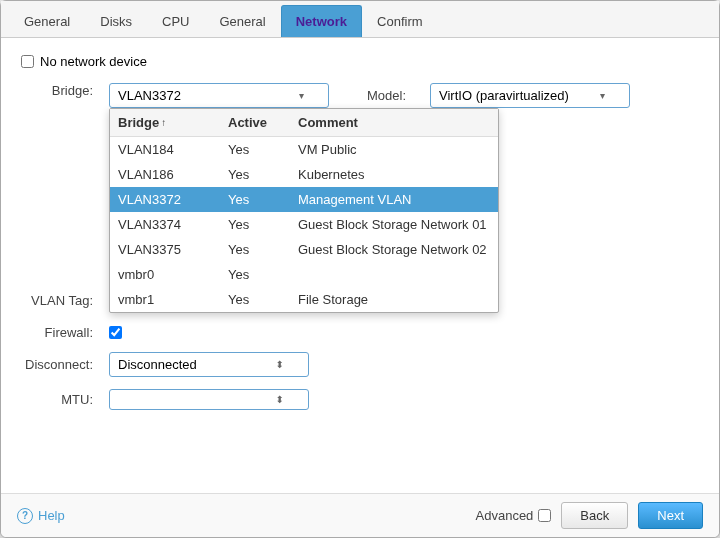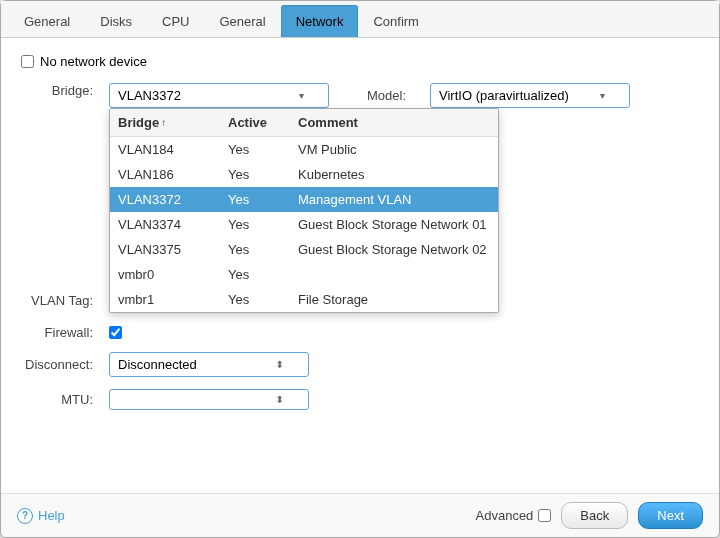--- a/index.html
+++ b/index.html
@@ -61,22 +61,23 @@
       cursor: pointer;
       border: 1px solid transparent;
       border-bottom: none;
       margin-top: 4px;
       border-radius: 3px 3px 0 0;
       font-size: 13px;
       color: #444;
     }
     .tab.active {
       background: #4a9fd4;
-      color: #000000;
+      color: #4c1d95;
       border-color: #3a8fc4;
+      font-weight: bold;
     }
     .content {
       flex: 1;
       padding: 16px 20px;
       position: relative;
       overflow: visible;
     }
     .checkbox-row {
       margin-bottom: 14px;
       display: flex;
@@ -201,21 +202,21 @@
     }
     .advanced-label {
       display: flex;
       align-items: center;
       gap: 5px;
       color: #444;
       font-size: 13px;
     }
     .btn {
       padding: 5px 18px;
-      border-radius: 10px;
+      border-radius: 3px;
       font-size: 13px;
       cursor: pointer;
       border: 1px solid;
     }
     .btn-back {
       background: linear-gradient(to bottom, #fff, #e8e8e8);
       border-color: #bbb;
       color: #333;
     }
     .btn-next {

